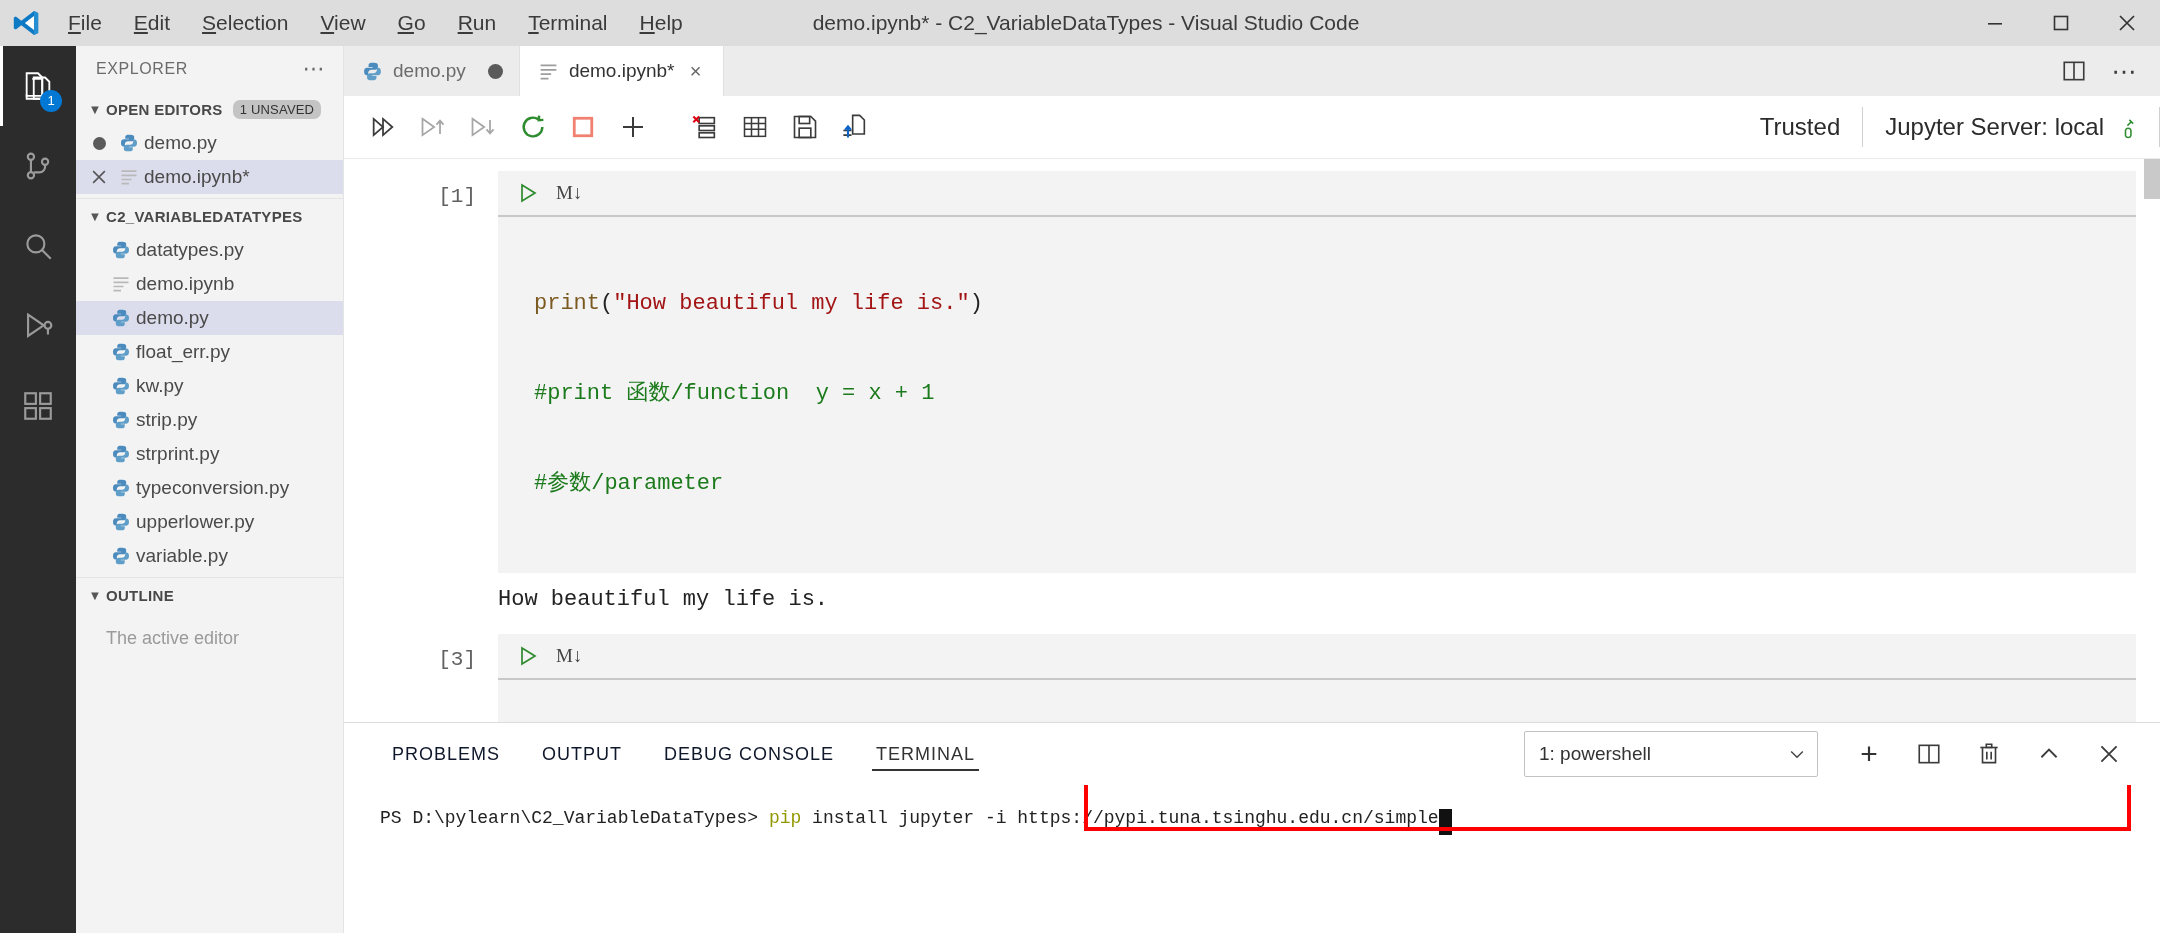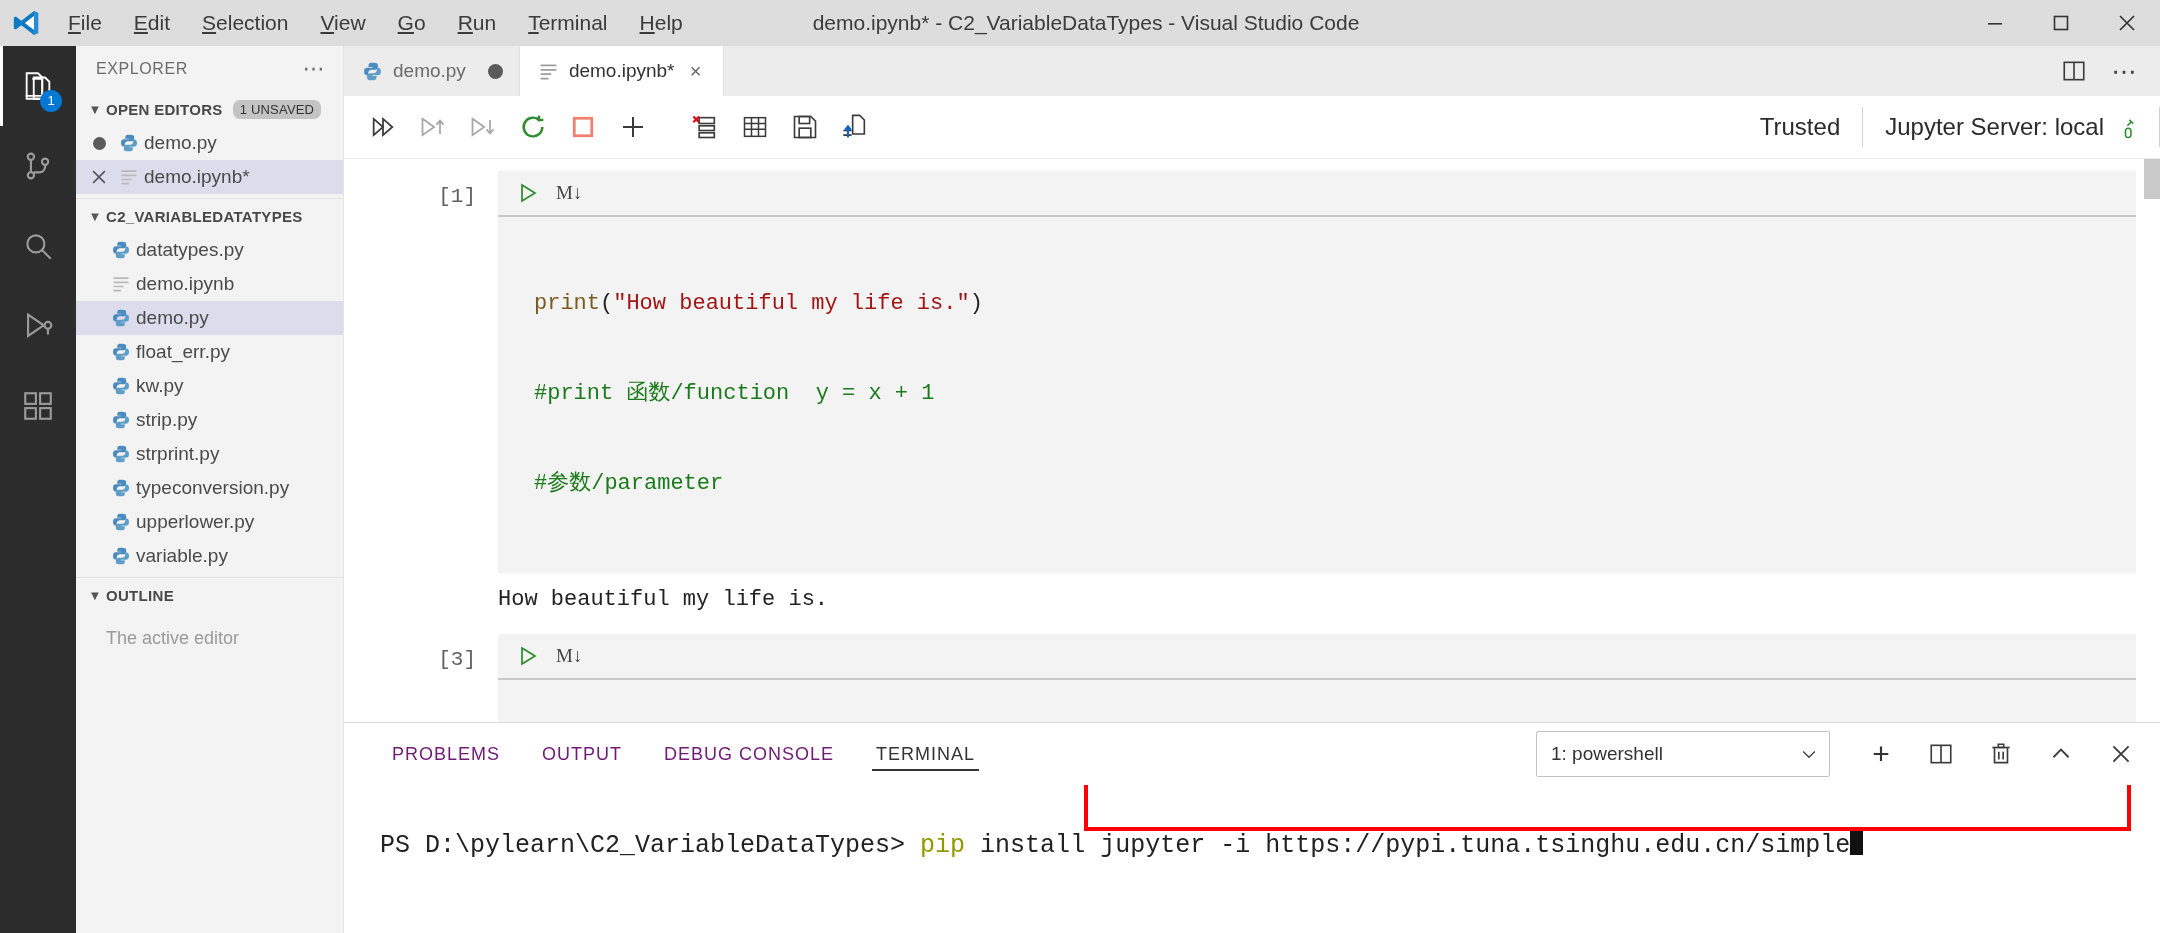--- a/index.html
+++ b/index.html
@@ -141,45 +141,45 @@
     position:absolute;top:0;right:0;width:16px;height:40px;background:#c9c9c9;border-radius:0;
   }
 
   
   .panel{
     height:210px;min-height:210px;background:#fff;border-top:1px solid #dcdcdc;
     display:flex;flex-direction:column;
   }
   .panel-tabs{height:62px;min-height:62px;display:flex;align-items:center;padding-left:34px;gap:14px;}
   .ptab{
-    font-size:18px;color:#701a75;letter-spacing:1px;padding:0 14px;height:62px;line-height:62px;
+    font-size:18px;color:#0f172a;letter-spacing:1px;padding:0 14px;height:62px;line-height:62px;
     cursor:pointer;position:relative;
   }
   .ptab.active{color:#333;}
   .ptab.active:after{
     content:"";position:absolute;left:10px;right:10px;bottom:14px;height:2px;background:#333;
   }
-  .panel-actions{margin-left:auto;display:flex;align-items:flex-end;gap:14px;padding-right:16px;}
+  .panel-actions{margin-left:auto;display:flex;align-items:flex-end;gap:14px;padding-right:28px;}
   .term-select{
     display:flex;align-items:center;justify-content:space-between;
     width:268px;height:44px;border:1px solid #c2c2c2;background:#fff;border-radius:2px;
     font-size:19px;color:#333;padding:0 10px 0 14px;cursor:pointer;margin-right:14px;
   }
   .p-icon{width:46px;height:46px;display:flex;align-items:center;justify-content:center;cursor:pointer;color:#3b3b3b;}
   .term-body{
     flex:1;min-height:0;position:relative;background:#fff;padding:16px 0 0 0;overflow:hidden;
   }
   .term-line{
-    font-family:"Liberation Mono",monospace;font-size:25px;line-height:34px;color:#222;
-    white-space:pre;padding-left:36px;display:flex;align-items:center;margin-top:28px;
+    font-family:"Liberation Mono",monospace;font-size:18px;line-height:34px;color:#222;
+    white-space:pre;padding-left:36px;display:flex;align-items:center;
   }
   .redbox{
     position:absolute;border:4px solid #ff0000;box-sizing:border-box;
   }
-  .term-cmd{display:flex;align-items:flex-start;}
+  .term-cmd{display:flex;align-items:flex-end;}
   .cmd-pip{color:#949800;}
   .cursor-block{display:inline-block;width:13px;height:26px;background:#111;vertical-align:-4px;}
   svg{display:block;}
 </style>
 </head>
 <body>
 
 <div class="app">
 
   <div class="titlebar">

